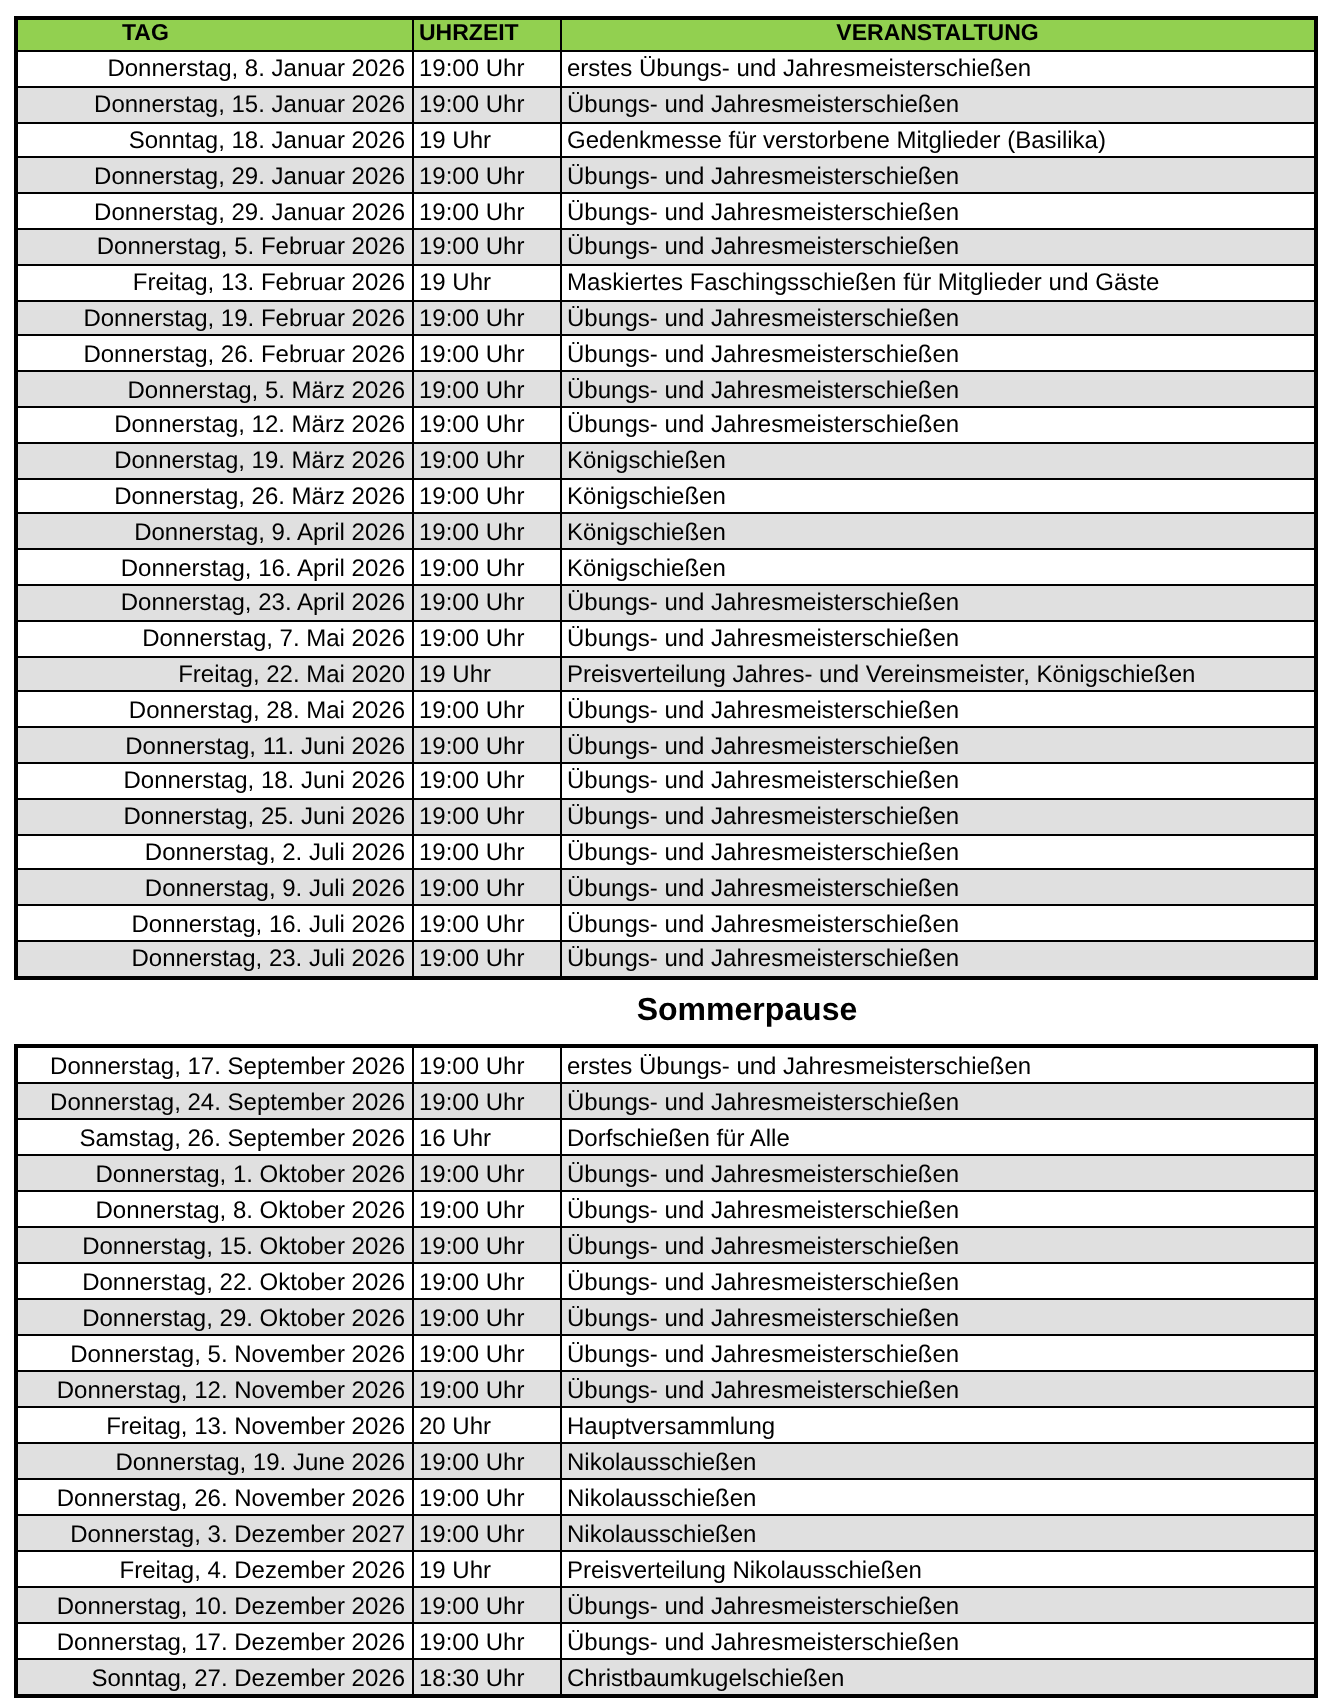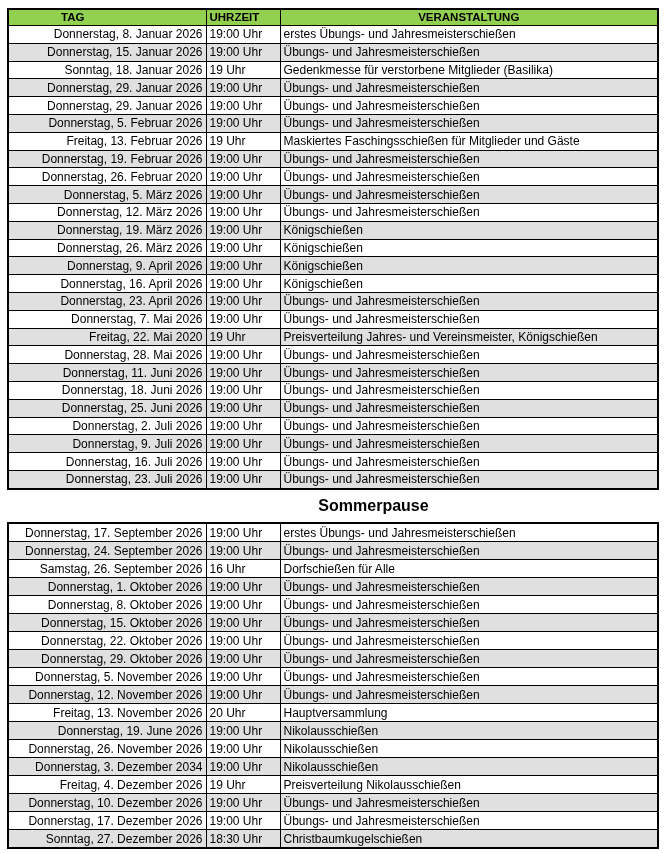--- a/index.html
+++ b/index.html
@@ -77,21 +77,21 @@
         <td class="c-date">Freitag, 13. Februar 2026</td>
         <td class="c-time">19 Uhr</td>
         <td class="c-event">Maskiertes Faschingsschießen für Mitglieder und Gäste</td>
       </tr>
       <tr class="shade">
         <td class="c-date">Donnerstag, 19. Februar 2026</td>
         <td class="c-time">19:00 Uhr</td>
         <td class="c-event">Übungs- und Jahresmeisterschießen</td>
       </tr>
       <tr>
-        <td class="c-date">Donnerstag, 26. Februar 2020</td>
+        <td class="c-date">Donnerstag, 26. Februar 2026</td>
         <td class="c-time">19:00 Uhr</td>
         <td class="c-event">Übungs- und Jahresmeisterschießen</td>
       </tr>
       <tr class="shade">
         <td class="c-date">Donnerstag, 5. März 2026</td>
         <td class="c-time">19:00 Uhr</td>
         <td class="c-event">Übungs- und Jahresmeisterschießen</td>
       </tr>
       <tr>
         <td class="c-date">Donnerstag, 12. März 2026</td>
@@ -244,21 +244,21 @@
         <td class="c-date">Donnerstag, 19. June 2026</td>
         <td class="c-time">19:00 Uhr</td>
         <td class="c-event">Nikolausschießen</td>
       </tr>
       <tr>
         <td class="c-date">Donnerstag, 26. November 2026</td>
         <td class="c-time">19:00 Uhr</td>
         <td class="c-event">Nikolausschießen</td>
       </tr>
       <tr class="shade">
-        <td class="c-date">Donnerstag, 3. Dezember 2034</td>
+        <td class="c-date">Donnerstag, 3. Dezember 2027</td>
         <td class="c-time">19:00 Uhr</td>
         <td class="c-event">Nikolausschießen</td>
       </tr>
       <tr>
         <td class="c-date">Freitag, 4. Dezember 2026</td>
         <td class="c-time">19 Uhr</td>
         <td class="c-event">Preisverteilung Nikolausschießen</td>
       </tr>
       <tr class="shade">
         <td class="c-date">Donnerstag, 10. Dezember 2026</td>

